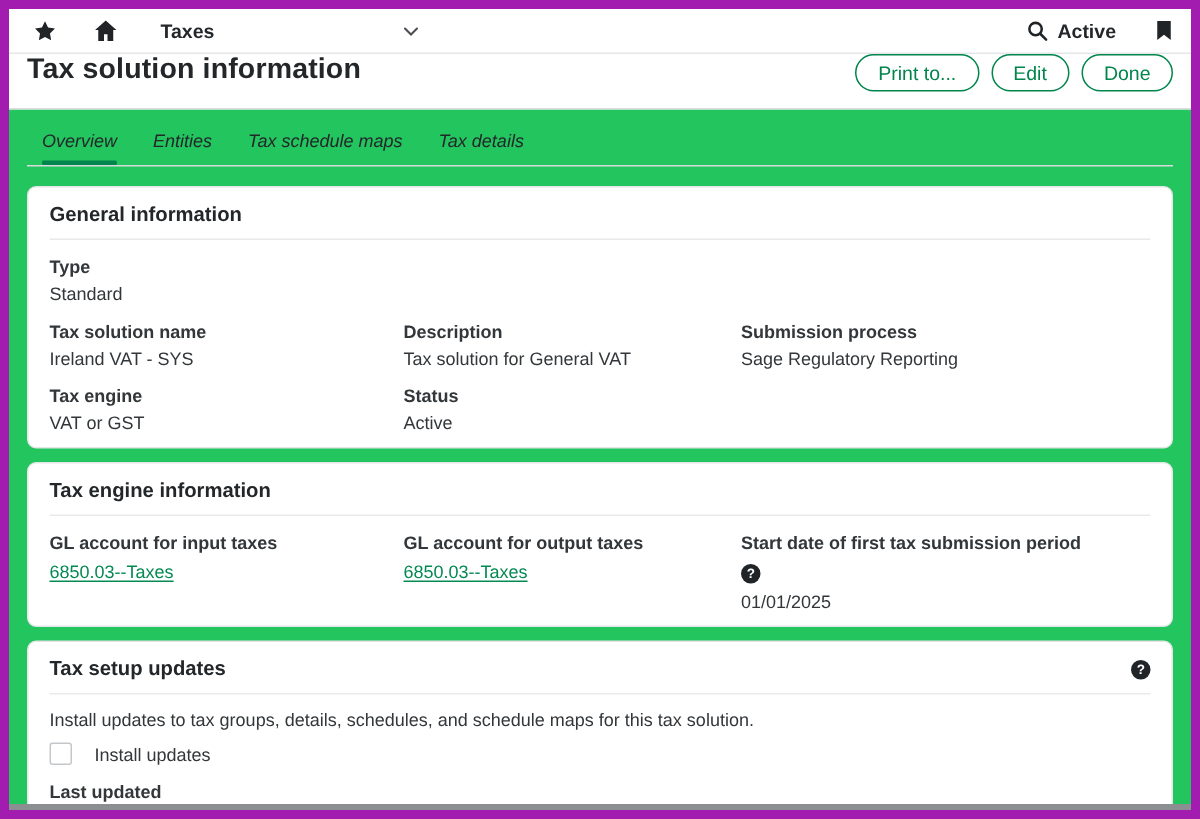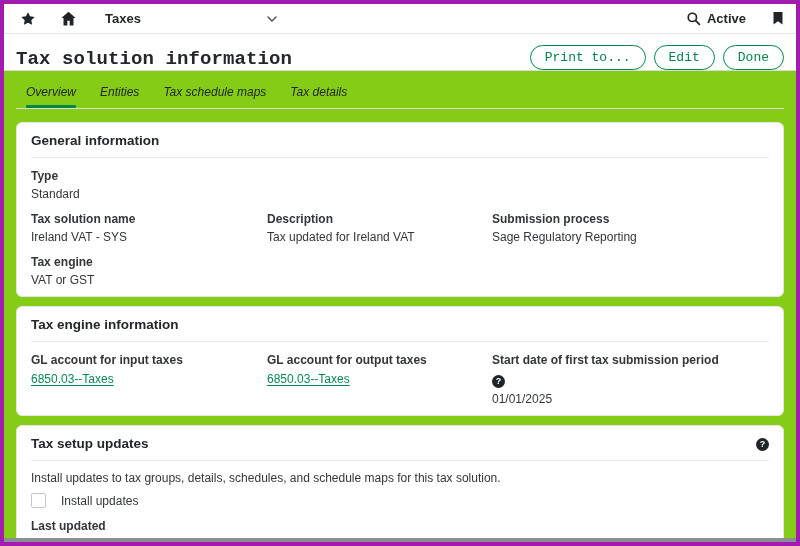--- a/index.html
+++ b/index.html
@@ -5,22 +5,22 @@
   * { box-sizing: border-box; }
   html, body { margin: 0; padding: 0; }
   body {
     width: 800px; height: 546px;
     font-family: "Liberation Sans", sans-serif;
     background: #ffffff;
     color: #24272a;
   }
   .window {
     width: 800px; height: 546px;
-    border: 4px solid #a21caf;
-    background: #84cc16;
+    border: 6px solid #a21caf;
+    background: #22c55e;
     display: flex; flex-direction: column;
     position: relative;
     overflow: hidden;
   }
   .bottom-strip {
     position: absolute; left: 0; right: 0; bottom: 0;
     height: 4px; background: #8b8f92;
   }
 
   
@@ -41,22 +41,22 @@
   .nav-dd-label { font-size: 13px; font-weight: bold; color: #24272a; }
   .topbar-right { margin-left: auto; display: flex; align-items: center; }
   .search-group { display: flex; align-items: center; gap: 6px; cursor: pointer; }
   .search-label { font-size: 13px; font-weight: bold; color: #24272a; }
   .icon-bookmark { margin-left: 26px; margin-right: 2px; }
 
   
   .titlebar {
     height: 37px; background: #fff;
     border-bottom: 1px solid #d9dbdd;
-    display: flex; align-items: flex-end;
-    padding: 0 12px; flex: 0 0 auto; font-family: Liberation Mono, monospace;
+    display: flex; align-items: flex-start;
+    padding: 0 12px; flex: 0 0 auto;
   }
   .page-title { margin: 0; font-size: 19px; font-weight: bold; color: #24272a; letter-spacing: .1px; }
   .actions { margin-left: auto; display: flex; align-items: center; gap: 8px; }
   .pill {
     border: 1.5px solid #00854d; color: #00854d; background: #fff;
     border-radius: 14px; height: 25px; padding: 0 14px;
     font-size: 13px; font-family: inherit;
     display: inline-flex; align-items: center; gap: 7px;
     cursor: pointer; white-space: nowrap;
   }
@@ -189,31 +189,35 @@
           <div class="fvalue">Standard</div>
         </div>
       </div>
       <div class="row3">
         <div class="field">
           <div class="flabel">Tax solution name</div>
           <div class="fvalue">Ireland VAT - SYS</div>
         </div>
         <div class="field">
           <div class="flabel">Description</div>
-          <div class="fvalue">Tax updated for Ireland VAT</div>
+          <div class="fvalue">Tax solution for General VAT</div>
         </div>
         <div class="field">
           <div class="flabel">Submission process</div>
           <div class="fvalue">Sage Regulatory Reporting</div>
         </div>
       </div>
       <div class="row3">
         <div class="field">
           <div class="flabel">Tax engine</div>
           <div class="fvalue">VAT or GST</div>
+        </div>
+        <div class="field">
+          <div class="flabel">Status</div>
+          <div class="fvalue">Active</div>
         </div>
       </div>
     </section>
 
     <section class="card">
       <div class="card-head">
         <div class="card-title">Tax engine information</div>
       </div>
       <div class="row3">
         <div class="field">

